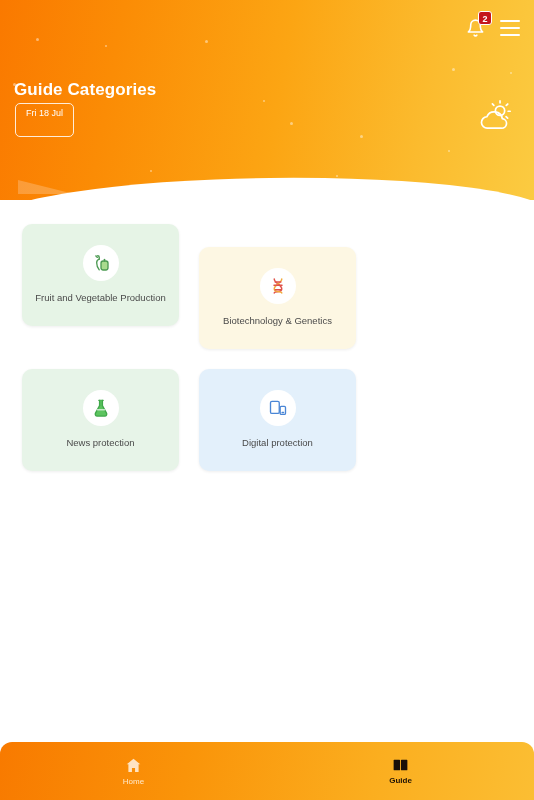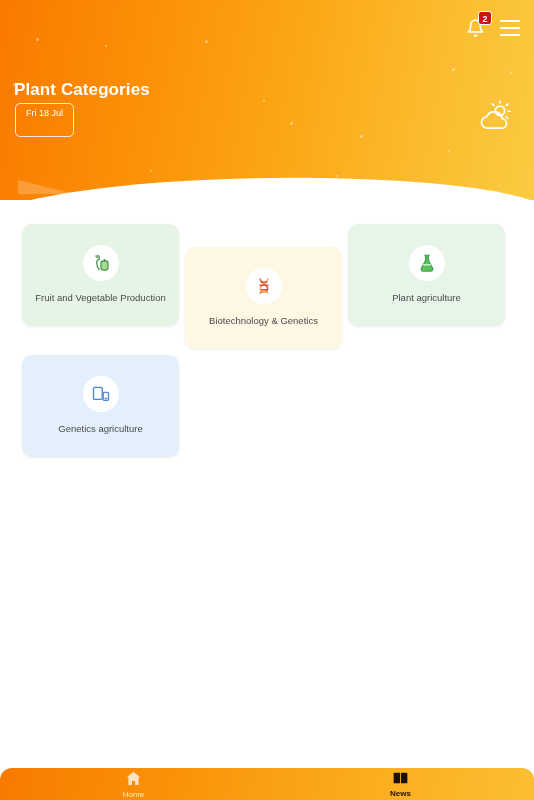--- a/index.html
+++ b/index.html
@@ -126,21 +126,21 @@
     position: absolute;
     top: 200px; left: 0;
     width: 534px;
     bottom: 46px;
     background: #ffffff;
     z-index: 2;
   }
   .card-grid {
     display: flex;
     flex-wrap: wrap;
-    gap: 6px;
+    gap: 20px;
     padding: 24px 18px 0 22px;
   }
   .cat-card {
     width: 157px;
     height: 102px;
     border-radius: 10px;
     display: flex;
     flex-direction: column;
     align-items: center;
     justify-content: center;
@@ -162,21 +162,21 @@
     text-align: center;
     line-height: 14px;
     padding: 0 8px;
   }
 
   
   .bottom-nav {
     position: absolute;
     left: 0; bottom: 0;
     width: 534px;
-    height: 32px;
+    height: 58px;
     background: linear-gradient(100deg, #F87A00 0%, #FA9409 35%, #FBAE1F 70%, #FBBE33 100%);
     border-radius: 12px 12px 0 0;
     display: flex;
     align-items: center;
     z-index: 5;
   }
   .nav-item {
     flex: 1;
     display: flex;
     flex-direction: column;
@@ -219,21 +219,21 @@
     </svg>
     <span class="badge">2</span>
   </div>
   <div class="hamburger">
     <span></span>
     <span></span>
     <span></span>
   </div>
 </div>
 
-<div class="header-title">Plant Categories</div>
+<div class="header-title">Guide Categories</div>
 <div class="date-chip">Fri 18 Jul</div>
 
 <svg class="weather-icon" viewBox="0 0 40 38" fill="none" stroke="#ffffff" stroke-width="1.9" stroke-linecap="round" stroke-linejoin="round">
   <circle cx="24.5" cy="12" r="5.2"></circle>
   <path d="M24.5 3.2v-2.2M31.5 6.1l1.6-1.6M33.6 12.6h2.2M31.3 18.6l1.7 1.7M17.6 6.0 16.0 4.4"></path>
   <path d="M10.5 31.5a6.4 6.4 0 0 1-.7-12.8 9 9 0 0 1 17.2 2.2 5.3 5.3 0 0 1-1.1 10.6z"></path>
 </svg>
 
 <div class="content">
   <div class="card-grid">
@@ -263,48 +263,48 @@
     </div>
 
     <div class="cat-card" style="background:#E7F4E8;">
       <div class="cat-icon-circle">
         <svg width="20" height="20" viewBox="0 0 24 24" fill="none" stroke="#3FA749" stroke-width="1.6" stroke-linecap="round" stroke-linejoin="round">
           <path d="M9.4 2.8h5.2"></path>
           <path d="M10.3 2.8v6.4L5.4 18.1c-.9 1.6.2 3.6 2.1 3.6h9c1.9 0 3-2 2.1-3.6l-4.9-8.9V2.8" fill="#5CC45F" stroke="#3FA749"></path>
           <path d="M7.4 14.2h9.2" stroke="#ffffff" stroke-width="1.2"></path>
         </svg>
       </div>
-      <div class="cat-label">Plant agriculture</div>
+      <div class="cat-label">News protection</div>
     </div>
 
     <div class="cat-card" style="background:#E3F0FB;">
       <div class="cat-icon-circle">
         <svg width="20" height="20" viewBox="0 0 24 24" fill="none" stroke="#4A86D6" stroke-width="1.6" stroke-linecap="round" stroke-linejoin="round">
           <rect x="3" y="4" width="10.5" height="14.5" rx="1.8"></rect>
           <rect x="14.6" y="10" width="6.4" height="9.6" rx="1.4"></rect>
           <path d="M16.9 17.4h1.8"></path>
         </svg>
       </div>
-      <div class="cat-label">Genetics agriculture</div>
+      <div class="cat-label">Digital protection</div>
     </div>
 
   </div>
 </div>
 
 <div class="bottom-nav">
 
   <div class="nav-item">
     <svg width="17" height="17" viewBox="0 0 24 24" fill="#FFE3C2">
       <path d="M12 2.6 2.4 10.4h2.4V21h5.0v-5.6h4.4V21h5.0V10.4h2.4z"></path>
     </svg>
     <span class="nav-label">Home</span>
   </div>
 
 
   <div class="nav-item active">
     <svg width="17" height="16" viewBox="0 0 24 24" fill="#1A1008">
       <path d="M2.6 4.2h7.8c.5 0 .9.4.9.9V19c0 .5-.4.9-.9.9H2.6c-.5 0-.9-.4-.9-.9V5.1c0-.5.4-.9.9-.9z"></path>
       <path d="M13.6 4.2h7.8c.5 0 .9.4.9.9V19c0 .5-.4.9-.9.9h-7.8c-.5 0-.9-.4-.9-.9V5.1c0-.5.4-.9.9-.9z"></path>
     </svg>
-    <span class="nav-label">News</span>
+    <span class="nav-label">Guide</span>
   </div>
 
 </div>
 
 </body></html>

